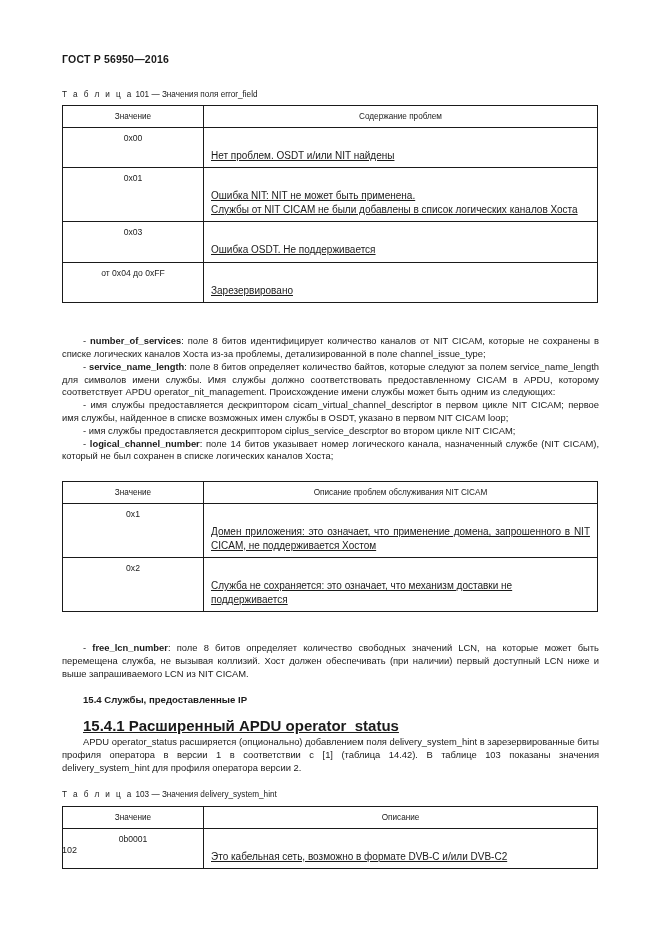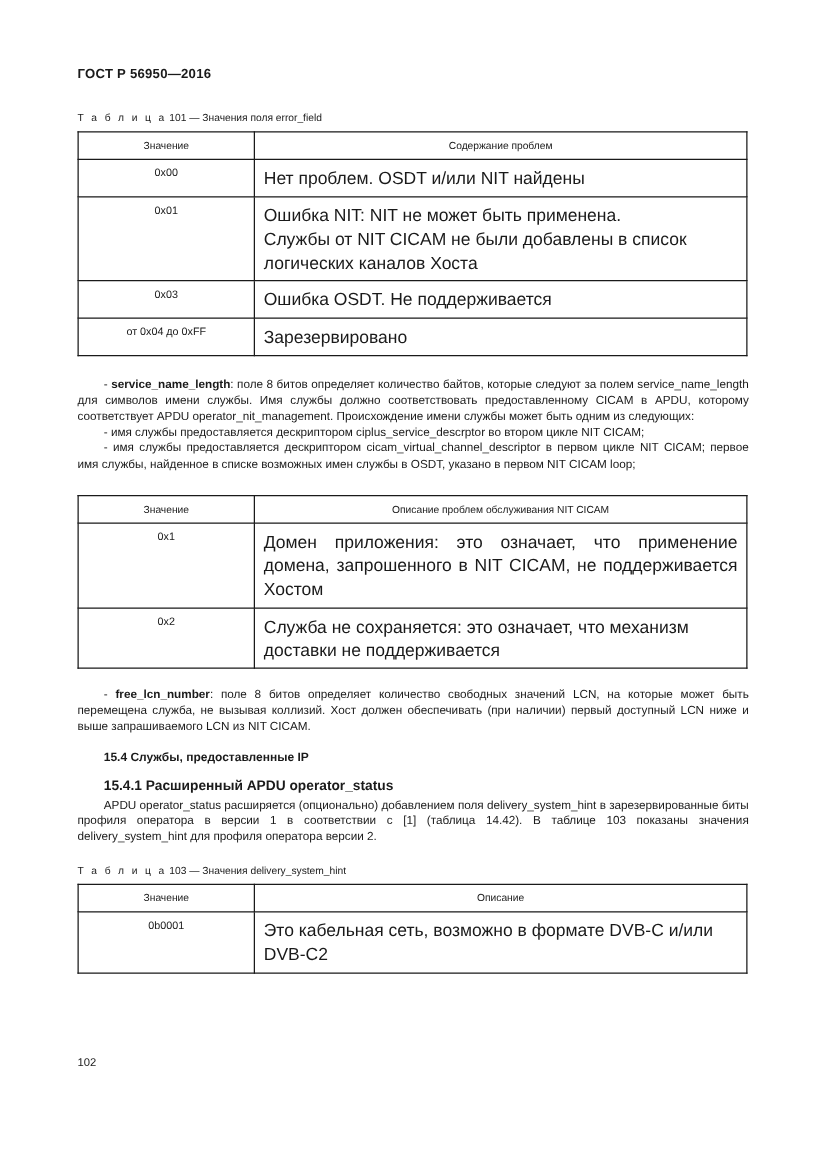--- a/index.html
+++ b/index.html
@@ -39,21 +39,21 @@
     white-space: nowrap;
   }
   .tbl-caption .sp {
     letter-spacing: 1.9px;
   }
 
   table.gost {
     border-collapse: collapse;
     width: 535px;
     table-layout: fixed;
-    margin: 0 0 0 0;
+    margin: 0 0 16px 0;
     border: 1px solid #1a1a1a;
   }
   table.gost col.c1 { width: 141px; }
   table.gost col.c2 { width: 394px; }
 
   table.gost th,
   table.gost td {
     border: 1px solid #1a1a1a;
     vertical-align: top;
     font-size: 8.2px;
@@ -66,23 +66,24 @@
     border-bottom: 1.6px solid #1a1a1a;
   }
   table.gost tbody td.val {
     text-align: center;
     padding: 5px 4px 5px 4px;
     font-size: 8.6px;
   }
   table.gost tbody td.desc {
     text-align: justify;
     text-justify: inter-word;
-    padding: 5px 7px 5px 7px;
-    font-size: 14px;
+    padding: 21px 7px 5px 7px;
+    font-size: 10px;
     hyphens: manual;
+    text-decoration: underline;
   }
   table.gost tbody td.desc.nojust {
     text-align: left;
   }
 
   p.body {
     font-size: 9.4px;
     line-height: 1.36;
     text-align: justify;
     text-justify: inter-word;
@@ -100,25 +101,26 @@
   .bld { font-weight: bold; }
 
   h2.sec {
     font-size: 9.6px;
     font-weight: bold;
     margin: 0;
     text-indent: 21px;
     line-height: 1.4;
   }
   h3.sec {
-    font-size: 11px;
+    font-size: 15px;
     font-weight: bold;
     margin: 0;
     text-indent: 21px;
     line-height: 1.4;
+    text-decoration: underline;
   }
 
   .gap-14 { height: 14px; }
   .gap-12 { height: 12px; }
   .gap-9  { height: 9px; }
   .gap-16 { height: 16px; }
   .gap-18 { height: 18px; }
 
   .folio {
     position: absolute;
@@ -168,27 +170,29 @@
         </tr>
         <tr>
           <td class="val">от 0x04 до 0xFF</td>
           <td class="desc nojust">Зарезервировано</td>
         </tr>
       </tbody>
   </table>
 
   <div class="gap-16"></div>
 
+  <p class="body">- <span class="bld">number_of_services</span><span>: поле 8 битов идентифицирует количество каналов от NIT CICAM, которые не сохранены в списке логических каналов Хоста из-за проблемы, детализированной в поле channel_issue_type;</span></p>
 
   <p class="body">- <span class="bld">service_name_length</span><span>: поле 8 битов определяет количество байтов, которые следуют за полем service_name_length для символов имени службы. Имя службы должно соответствовать предоставленному CICAM в APDU, которому соответствует APDU operator_nit_management. Происхождение имени службы может быть одним из следующих:</span></p>
 
+  <p class="sub">- имя службы предоставляется дескриптором cicam_virtual_channel_descriptor в первом цикле NIT CICAM; первое имя службы, найденное в списке возможных имен службы в OSDT, указано в первом NIT CICAM loop;</p>
+
   <p class="sub">- имя службы предоставляется дескриптором ciplus_service_descrptor во втором цикле NIT CICAM;</p>
 
-  <p class="sub">- имя службы предоставляется дескриптором cicam_virtual_channel_descriptor в первом цикле NIT CICAM; первое имя службы, найденное в списке возможных имен службы в OSDT, указано в первом NIT CICAM loop;</p>
-
+  <p class="body">- <span class="bld">logical_channel_number</span><span>: поле 14 битов указывает номер логического канала, назначенный службе (NIT CICAM), который не был сохранен в списке логических каналов Хоста;</span></p>
 
 
   <div class="gap-18"></div>
 
 
   <table class="gost" id="tbl102">
     <colgroup>
         <col class="c1">
         <col class="c2">
       </colgroup>

